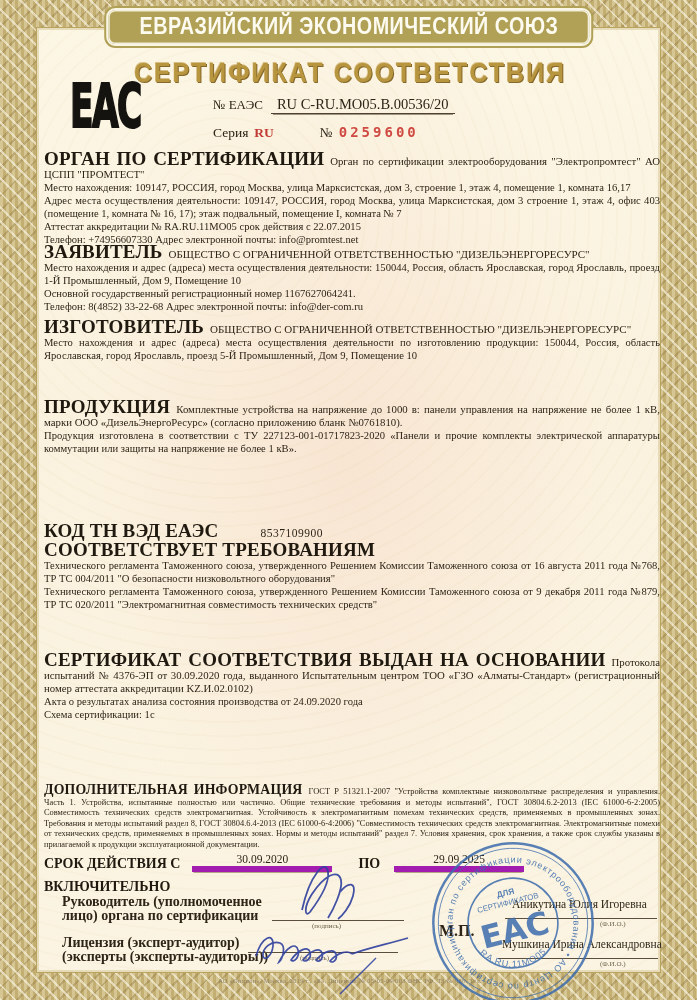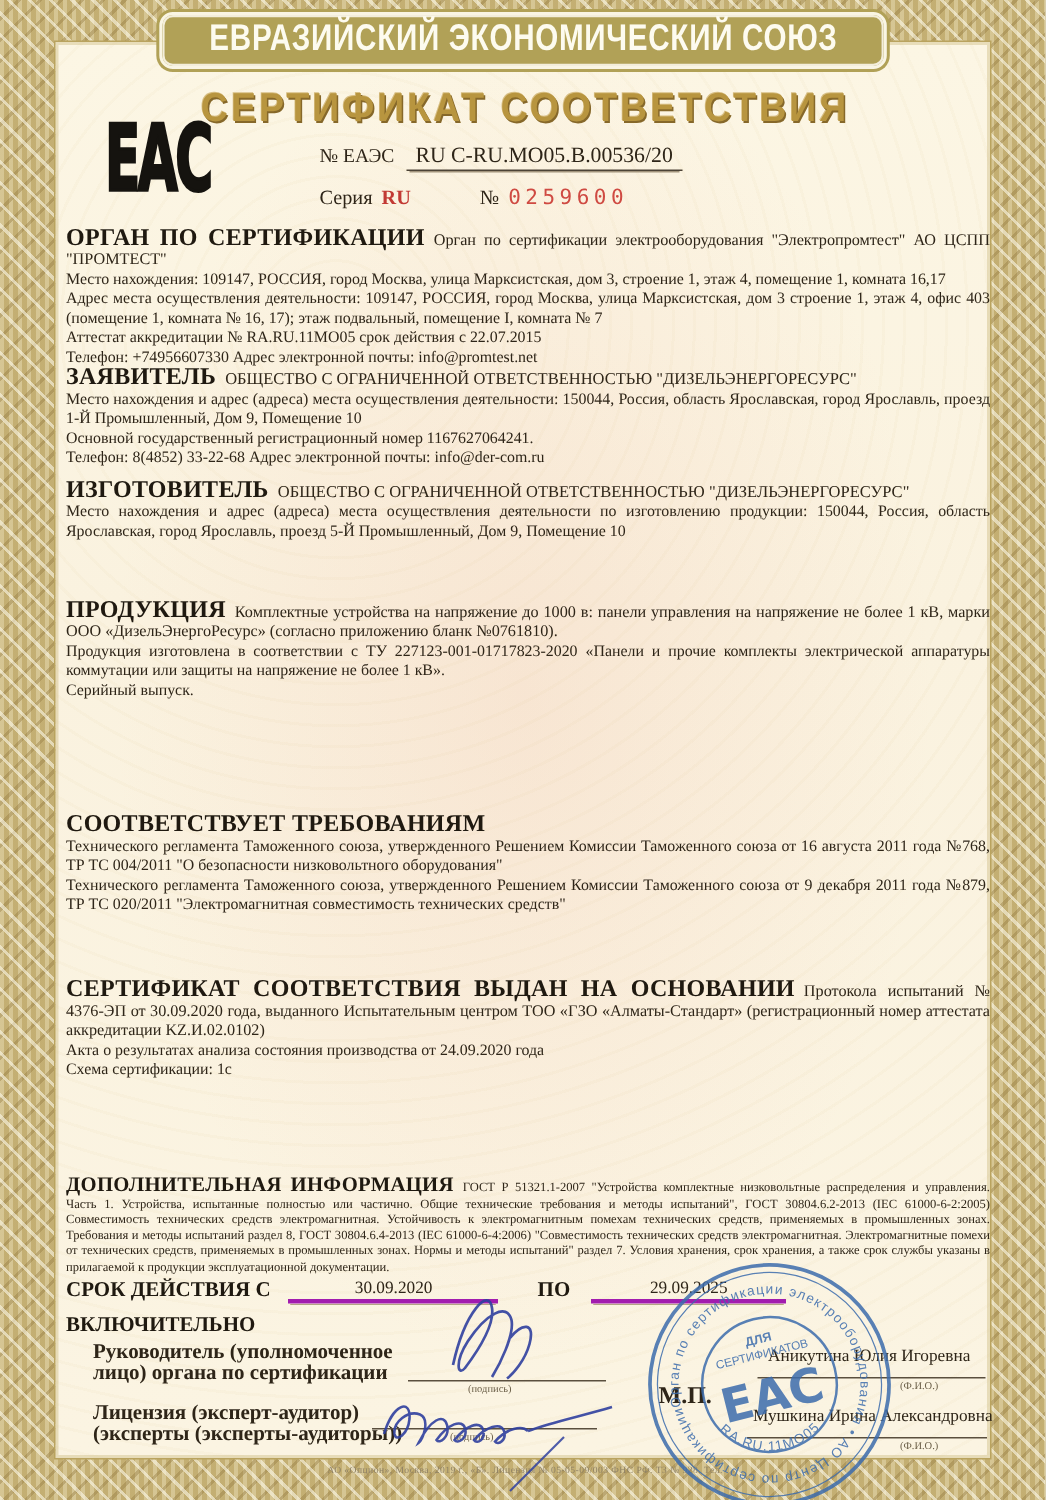--- a/index.html
+++ b/index.html
@@ -31,36 +31,36 @@
     letter-spacing:-2px;-webkit-text-stroke:1.5px #15130f;}
   .cert-title{position:absolute;left:120px;top:58px;width:460px;text-align:center;z-index:2;
     font-family:"Liberation Sans",sans-serif;font-weight:800;font-size:25px;letter-spacing:2px;
     color:#b8953f;text-shadow:1px 1px 0 #86682a, -0.5px -0.5px 0 #d8bf85;transform:scaleY(1.08);white-space:nowrap;}
   .cert-no{position:absolute;left:213px;top:96px;font-size:13px;z-index:2;}
   .cert-no .val{font-size:14.5px;margin-left:8px;padding:0 6px 1px;border-bottom:1px solid #4c4336;
     box-shadow:0 3px 0 -2px #a2947c;}
   .series-line{position:absolute;left:213px;top:124px;font-size:13.5px;z-index:2;}
   .series-line .ru{color:#c23a34;font-weight:700;margin-left:6px;}
   .series-line .no{margin-left:46px;}
-  .series-line .num{font-family:"DejaVu Sans Mono",monospace;font-weight:400;font-size:14px;
+  .series-line .num{font-family:"DejaVu Sans Mono",monospace;font-weight:700;font-size:14px;
     letter-spacing:3px;color:#cf4a42;margin-left:6px;}
   
   .sec{position:absolute;left:44px;width:616px;font-size:10.6px;line-height:13px;text-align:justify;z-index:2;}
-  .sec .h{font-weight:700;font-size:16px;letter-spacing:.2px;color:#1f1910;padding-right:6px;}
+  .sec .h{font-weight:700;font-size:19px;letter-spacing:.2px;color:#1f1910;padding-right:6px;}
   .sec .name{font-size:10.8px;}
   .sec .caps{text-transform:none;font-size:11px;}
   .tnved .h{padding-right:0;}
   .tnved .code{font-size:11.5px;margin-left:42px;letter-spacing:.5px;}
   .addl{font-size:8.4px;line-height:10.6px;}
   .addl .h{font-size:13.8px;}
   
   .validity{position:absolute;left:44px;top:853px;width:616px;z-index:2;}
   .validity .row{display:flex;align-items:flex-end;}
   .validity .lbl{font-weight:700;font-size:14px;color:#1f1910;white-space:nowrap;}
-  .validity .date{font-size:11.5px;text-align:center;border-bottom:3px solid #a21caf;
+  .validity .date{font-size:11.5px;text-align:center;border-bottom:6px solid #a21caf;
      box-shadow:0 2.5px 0 -1.5px #b3a584;padding-bottom:1px;}
   .d1{width:140px;margin-left:12px;}
   .d2{width:130px;margin-left:14px;}
   .validity .incl{font-weight:700;font-size:14px;color:#1f1910;margin-top:7px;}
   
   .role{position:absolute;font-weight:700;font-size:14px;line-height:14px;z-index:2;width:215px;}
   .sigline{position:absolute;border-top:1px solid #5a4f3e;z-index:2;}
   .cap{position:absolute;font-size:7px;color:#6c6049;z-index:2;}
   .fio{position:absolute;font-size:11.5px;z-index:4;white-space:nowrap;}
   .mp{position:absolute;left:439px;top:922px;font-weight:700;font-size:16px;z-index:1;text-align:center;}
@@ -105,23 +105,25 @@
   </div>
 
   <div class="sec" style="top:320px">
     <div><span class="h">ИЗГОТОВИТЕЛЬ</span><span class="caps">ОБЩЕСТВО С ОГРАНИЧЕННОЙ ОТВЕТСТВЕННОСТЬЮ "ДИЗЕЛЬЭНЕРГОРЕСУРС"</span></div>
     <div>Место нахождения и адрес (адреса) места осуществления деятельности по изготовлению продукции: 150044, Россия, область Ярославская, город Ярославль, проезд 5-Й Промышленный, Дом 9, Помещение 10</div>
   </div>
 
   <div class="sec" style="top:400px">
     <div><span class="h">ПРОДУКЦИЯ</span><span class="name">Комплектные устройства на напряжение до 1000 в: панели управления на напряжение не более 1 кВ, марки ООО «ДизельЭнергоРесурс» (согласно приложению бланк №0761810).</span></div>
     <div>Продукция изготовлена в соответствии с ТУ 227123-001-01717823-2020 «Панели и прочие комплекты электрической аппаратуры коммутации  или защиты на напряжение не более 1 кВ».</div>
-    <div>Серийный выпуск.</div>
   </div>
 
+  <div class="sec tnved" style="top:524px">
+    <span class="h">КОД ТН ВЭД ЕАЭС</span><span class="code">8537109900</span>
+  </div>
 
   <div class="sec" style="top:543px">
     <div><span class="h">СООТВЕТСТВУЕТ ТРЕБОВАНИЯМ</span></div>
     <div>Технического регламента Таможенного союза, утвержденного Решением Комиссии Таможенного союза от 16 августа  2011 года №768, ТР ТС 004/2011 "О безопасности низковольтного оборудования"</div>
     <div>Технического регламента Таможенного союза, утвержденного Решением Комиссии Таможенного союза от 9 декабря 2011 года №879, ТР ТС 020/2011 "Электромагнитная совместимость технических средств"</div>
   </div>
 
   <div class="sec" style="top:653px">
     <div><span class="h">СЕРТИФИКАТ СООТВЕТСТВИЯ  ВЫДАН НА ОСНОВАНИИ</span><span class="name">Протокола испытаний № 4376-ЭП от 30.09.2020 года, выданного Испытательным центром ТОО «ГЗО «Алматы-Стандарт» (регистрационный номер аттестата аккредитации KZ.И.02.0102)</span></div>
     <div>Акта о результатах анализа состояния производства от 24.09.2020 года</div>

